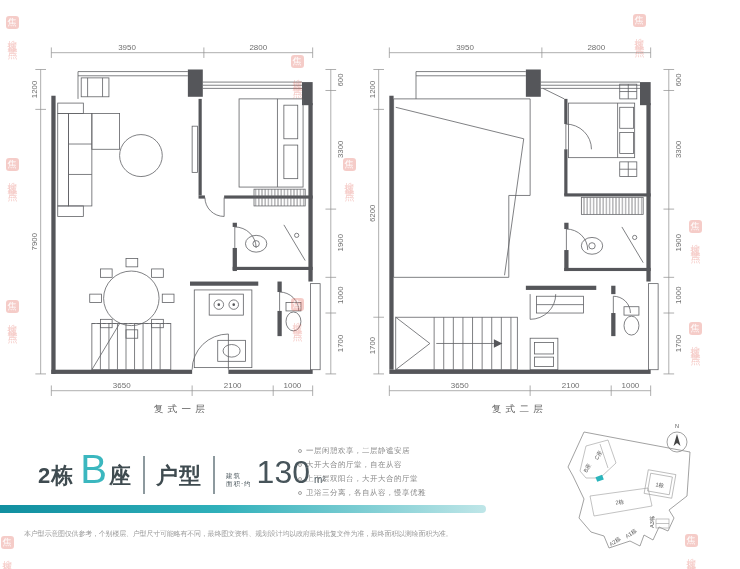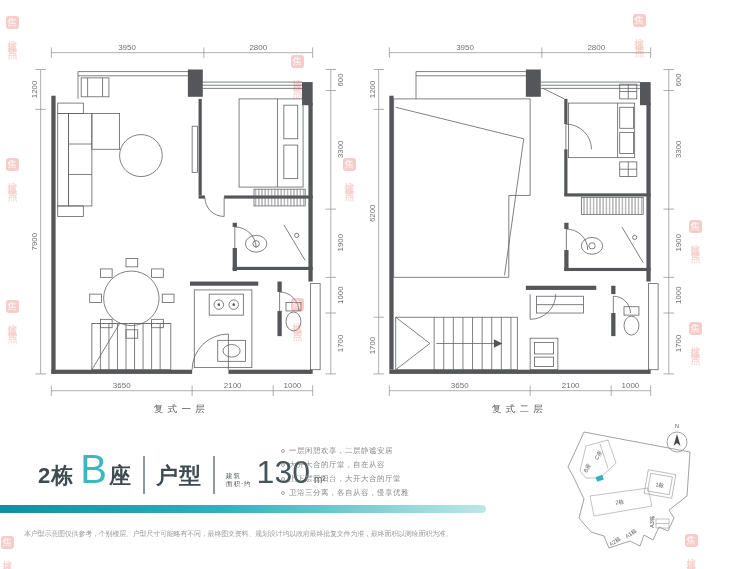--- a/index.html
+++ b/index.html
@@ -31,21 +31,21 @@
   .vdiv{width:2px;height:38px;background:#8d999e;align-self:center;margin:0 11px}
   .area-label{display:inline-flex;flex-direction:column;align-self:center;margin-top:10px}
   .area-label i{font-style:normal;font-size:6.5px;line-height:8px;color:#4a565c;letter-spacing:1px}
   .t-area-num{font-size:32px;color:#47545a;margin-left:5px;font-weight:400}
   .t-area-unit{font-size:10px;color:#47545a;margin-left:4px}
 
   .teal-bar{position:absolute;left:0;top:505px;width:486px;height:8px;border-radius:0 4px 4px 0;
     background:linear-gradient(90deg,#118fa0 0%,#2fb0ba 45%,#bfe6e8 100%);z-index:2}
 
   
-  .features{position:absolute;left:281px;top:446px;list-style:none;z-index:2}
+  .features{position:absolute;left:298px;top:446px;list-style:none;z-index:2}
   .features li{display:flex;align-items:center;margin-bottom:4px;font-size:7.5px;color:#8a8a8a;letter-spacing:.5px}
   .blt{width:4px;height:4px;border:1px solid #a2a2a2;border-radius:50%;margin-right:4px;flex:none}
 
   .disclaimer{position:absolute;left:24px;top:529px;font-size:7px;color:#9b9b9b;white-space:nowrap;letter-spacing:-.2px;z-index:2}
 
   .site-svg{position:absolute;left:556px;top:416px;z-index:2}
   .site-ln{fill:none;stroke:#8a8a8a;stroke-width:.8}
   .site-tn{fill:none;stroke:#9a9a9a;stroke-width:.6}
   .site-txt{font-size:5.5px;fill:#555}
 </style>

